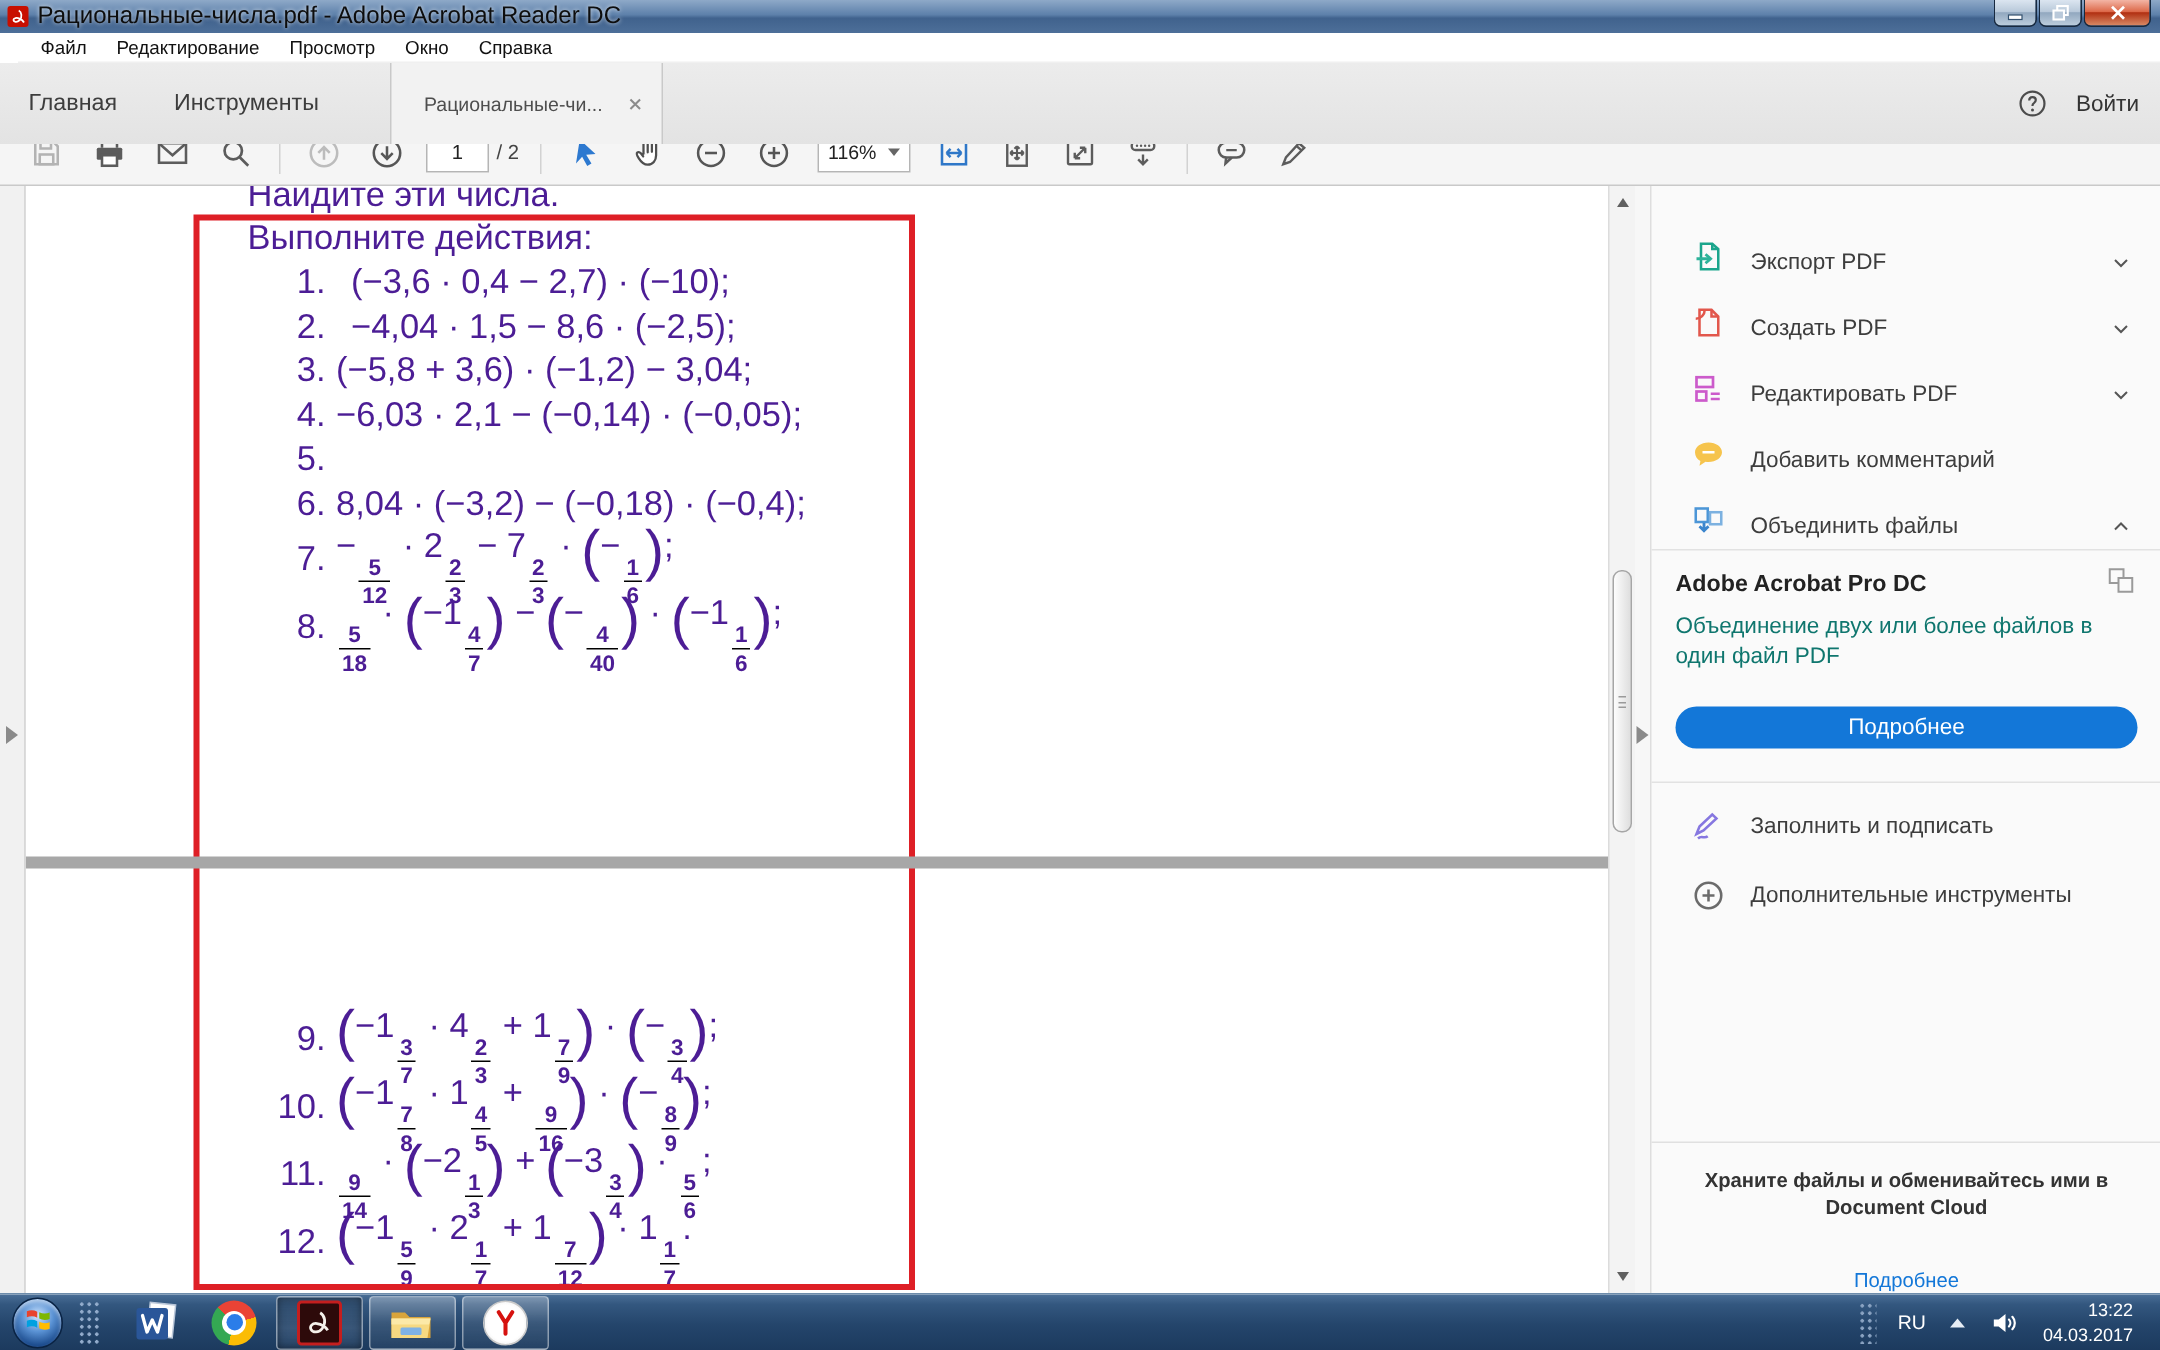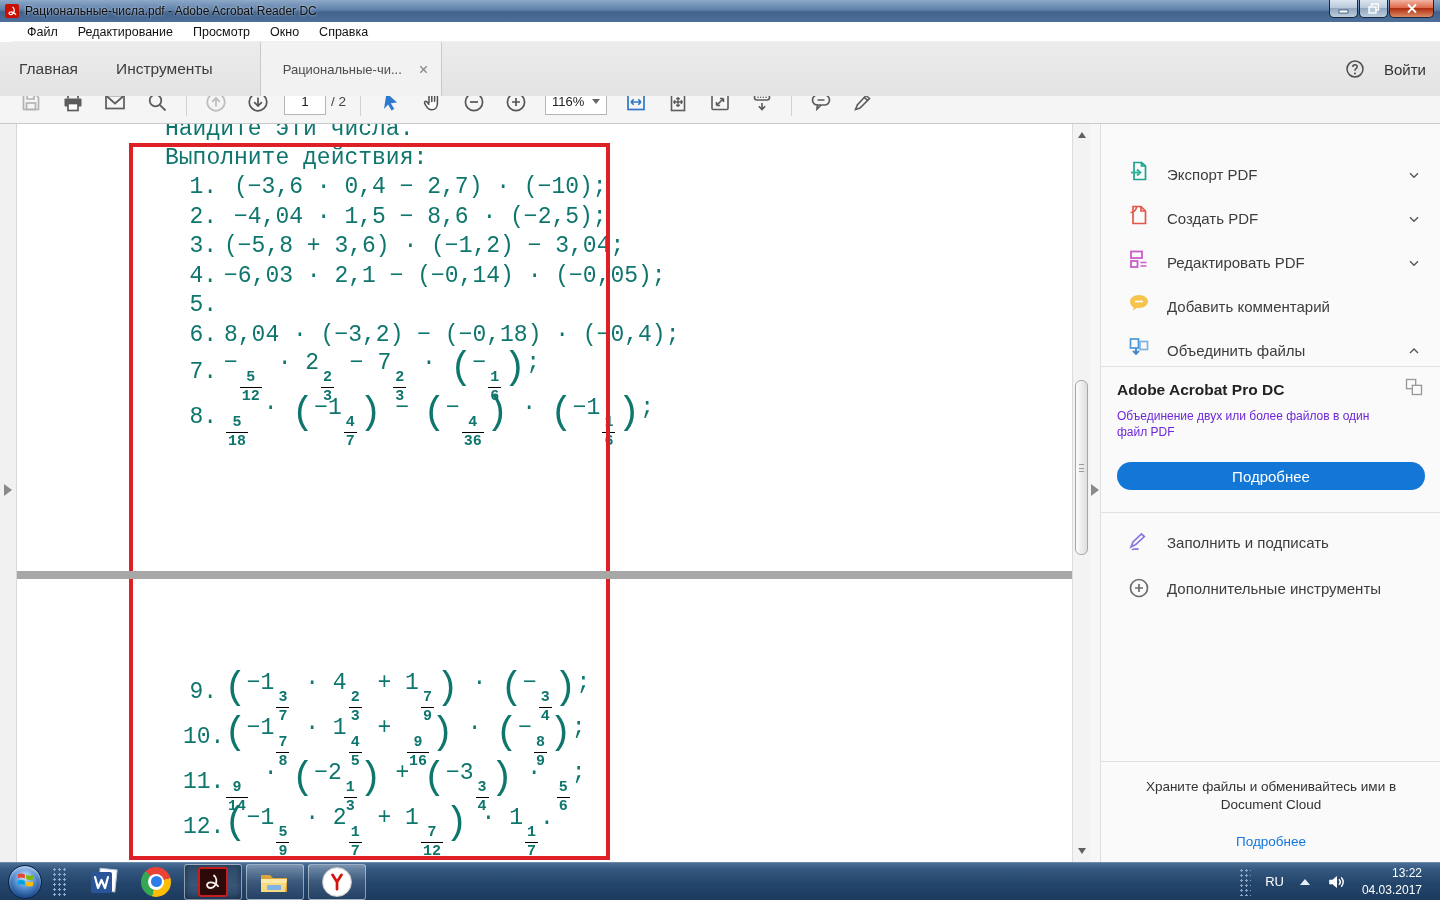--- a/index.html
+++ b/index.html
@@ -3,21 +3,21 @@
 <meta charset="utf-8">
 <style>
 *{margin:0;padding:0;box-sizing:border-box}
 html,body{width:1440px;height:900px;overflow:hidden}
 body{font-family:"Liberation Sans",sans-serif;position:relative;background:#fff;font-size:13px;color:#333}
 
 
 .titlebar{position:absolute;left:0;top:0;width:1440px;height:22px;
  background:linear-gradient(#8ea9c8 0%,#5d80aa 45%,#40628d 55%,#4d6f99 100%);
  display:flex;align-items:center;padding-left:5px;z-index:50}
-.titlebar .apptitle{font-size:12px;color:#0d0d0d;margin-left:6px;text-shadow:0 0 3px rgba(255,255,255,.8)}
+.titlebar .apptitle{font-size:16px;color:#0d0d0d;margin-left:6px;text-shadow:0 0 3px rgba(255,255,255,.8)}
 .pdficon{width:14px;height:14px;border-radius:2px;background:#c80f00;display:inline-flex;align-items:center;justify-content:center;flex:0 0 auto}
 .winbtns{position:absolute;right:6px;top:0;display:flex}
 .winbtn{width:29px;height:18px;margin-left:1px;border:1px solid #17293f;border-top:none;border-radius:0 0 5px 5px;
  background:linear-gradient(#dbe5f0 0%,#b9c9da 45%,#92a8bf 50%,#bccddd 100%);display:flex;align-items:center;justify-content:center;cursor:default}
 .winbtn.close{width:45px;background:linear-gradient(#f3b5a5 0%,#dd6a4b 45%,#b13012 50%,#d98a65 100%)}
 
 
 .menubar{position:absolute;left:12px;top:22px;width:1440px;height:20px;background:#fff;display:flex;align-items:center;padding-left:5px;z-index:49;border-bottom:1px solid #f0f0f0}
 .menu-item{font-size:12.5px;color:#111;padding:0 10px;line-height:20px}
 
@@ -42,21 +42,21 @@
 .caret-down{width:0;height:0;border-left:4px solid transparent;border-right:4px solid transparent;border-top:5px solid #666}
 
 
 .docarea{position:absolute;left:0;top:124px;width:1090px;height:738px;overflow:hidden;background:#ababab}
 .leftstrip{position:absolute;left:0;top:0;width:17px;height:738px;background:#f1f1f1;border-right:1px solid #d8d8d8;z-index:5}
 .nav-toggle{position:absolute;left:4px;top:360px;width:0;height:0;border-top:6px solid transparent;border-bottom:6px solid transparent;border-left:8px solid #8a8a8a}
 .pages{position:absolute;left:17px;top:0;width:1055px;height:738px;background:#fff}
 .page-sep{position:absolute;left:0;top:447px;width:1055px;height:8px;background:#a7a7a7;z-index:3}
 .red-rect{position:absolute;left:112px;top:19px;width:481px;height:717px;border:4px solid #de1f26;z-index:2}
 
-.doc-serif{font-family:Liberation Mono, monospace;color:#0f766e}
+.doc-serif{font-family:Liberation Sans, sans-serif;color:#4c1d95}
 .pretext{position:absolute;left:148px;top:-8px;font-size:23px}
 .doc-heading{position:absolute;left:148px;top:21px;font-size:23px}
 .ex-list{position:absolute;left:166px;width:440px}
 #p1-items{top:49px}
 #p2-items{top:546px}
 .ex-row{display:flex;align-items:center;height:29.5px;font-size:23px;line-height:29.5px;white-space:nowrap}
 .ex-row.tall{height:45px;line-height:45px}
 .ex-num{width:34px;text-align:right;flex:0 0 auto}
 .ex-expr{margin-left:7px}
 #p1-items .ex-row:nth-child(1) .ex-expr,#p1-items .ex-row:nth-child(2) .ex-expr{margin-left:17px}
@@ -80,26 +80,26 @@
 .tool-row{display:flex;align-items:flex-end;height:44px;padding:0 18px 0 26px}
 .tool-icon{width:24px;height:24px;flex:0 0 auto;display:flex}
 .tool-icon svg{width:24px;height:24px}
 .tool-label{font-size:15px;color:#3d3d3d;margin-left:16px;flex:1}
 .tool-chevron{width:16px;height:16px;display:flex}
 .tool-chevron svg{width:16px;height:16px}
 .rp-divider{height:1px;background:#e2e2e2;margin:7px 0 0 0}
 .promo{padding:14px 16px 0 16px;position:relative}
 .promo-title{font-size:15.5px;font-weight:bold;color:#222}
 .promo-corner{position:absolute;right:16px;top:10px;width:20px;height:20px}
-.promo-desc{font-size:12px;color:#6d28d9;line-height:1.35;margin-top:9px;width:285px}
+.promo-desc{font-size:15px;color:#0f766e;line-height:1.35;margin-top:9px;width:285px}
 .promo-btn{margin-top:22px;width:308px;height:28px;border-radius:14px;background:#1377d8;color:#fff;font-size:15px;display:flex;align-items:center;justify-content:center}
 .extra-row{display:flex;align-items:center;height:46px;padding:0 18px 0 26px}
 .rp-footer{position:absolute;left:0;top:637px;width:340px;text-align:center}
 .rp-footer .fdiv{height:1px;background:#e0e0e0;margin-bottom:16px}
-.footer-title{font-size:13.5px;font-weight:normal;color:#333;line-height:1.35;width:280px;margin:4px auto}
+.footer-title{font-size:13.5px;font-weight:bold;color:#333;line-height:1.35;width:280px;margin:16px auto}
 .footer-link{font-size:13.5px;color:#1377d8;margin-top:16px;display:inline-block}
 
 
 .taskbar{position:absolute;left:0;top:862px;width:1440px;height:38px;
  background:linear-gradient(#4a6e96 0%,#33577f 18%,#24456b 55%,#1c3a5e 100%);z-index:60;display:flex;align-items:center;border-top:1px solid #6d8cab}
 .start-orb{width:34px;height:34px;border-radius:50%;margin-left:8px;flex:0 0 auto;
  background:radial-gradient(circle at 50% 35%,#cfe6ff 0%,#5a92d4 40%,#1c4c8e 75%,#0d2c5a 100%);
  border:1px solid #0a2343;display:flex;align-items:center;justify-content:center;box-shadow:inset 0 2px 3px rgba(255,255,255,.6)}
 .tb-dots{width:14px;height:30px;margin:0 12px 0 10px;background-image:radial-gradient(circle,#93accc 1px,transparent 1.3px);background-size:5px 5px;flex:0 0 auto}
 .task-icon{width:40px;height:38px;display:flex;align-items:center;justify-content:center;flex:0 0 auto;margin:0 6px}
@@ -345,21 +345,21 @@
         <div class="ex-row tall">
           <span class="ex-num">8.</span>
           <span class="ex-expr"><span class="frac">
               <span class="fn">5</span>
               <span class="fd">18</span>
             </span> · <span class="bigp">(</span>−1<span class="frac">
               <span class="fn">4</span>
               <span class="fd">7</span>
             </span><span class="bigp">)</span> − <span class="bigp">(</span>−<span class="frac">
               <span class="fn">4</span>
-              <span class="fd">36</span>
+              <span class="fd">40</span>
             </span><span class="bigp">)</span> · <span class="bigp">(</span>−1<span class="frac">
               <span class="fn">1</span>
               <span class="fd">6</span>
             </span><span class="bigp">)</span>;</span>
         </div>
       </div>
     <div class="ex-list doc-serif" id="p2-items">
         <div class="ex-row tall">
           <span class="ex-num">9.</span>
           <span class="ex-expr"><span class="bigp">(</span>−1<span class="frac">

